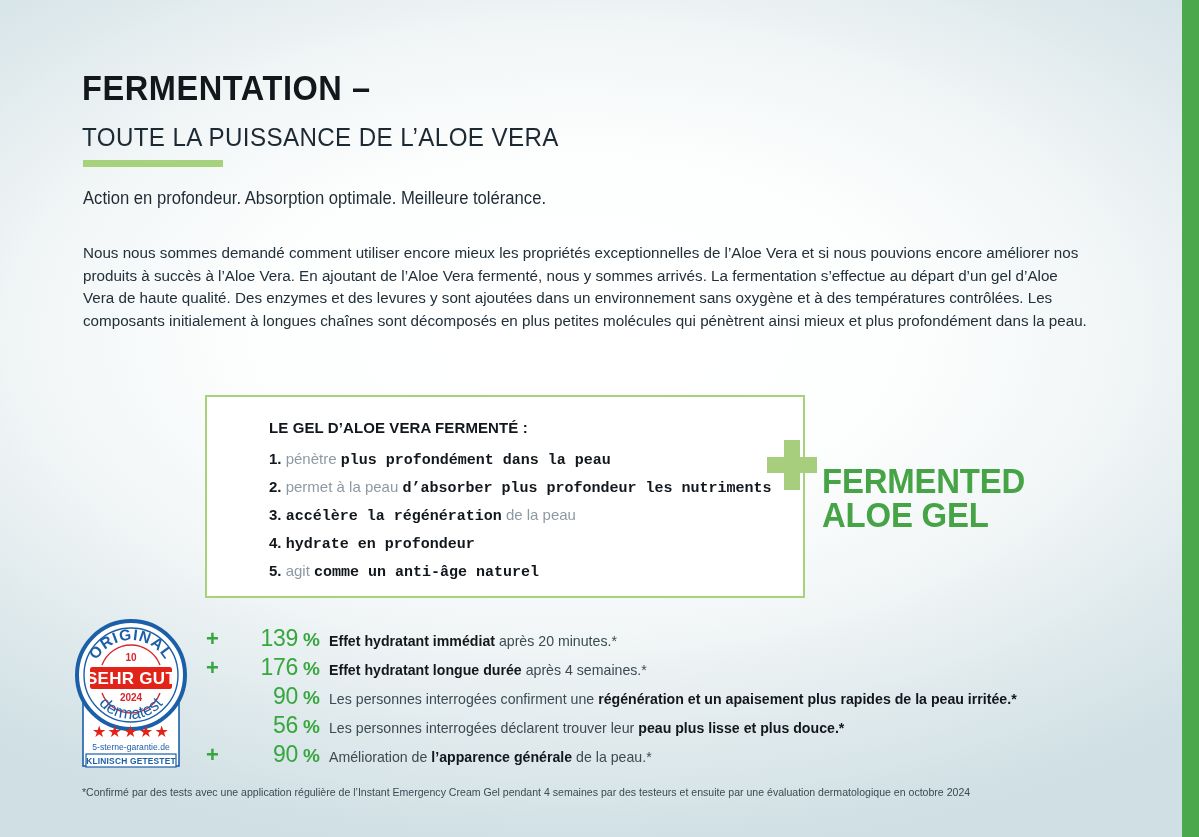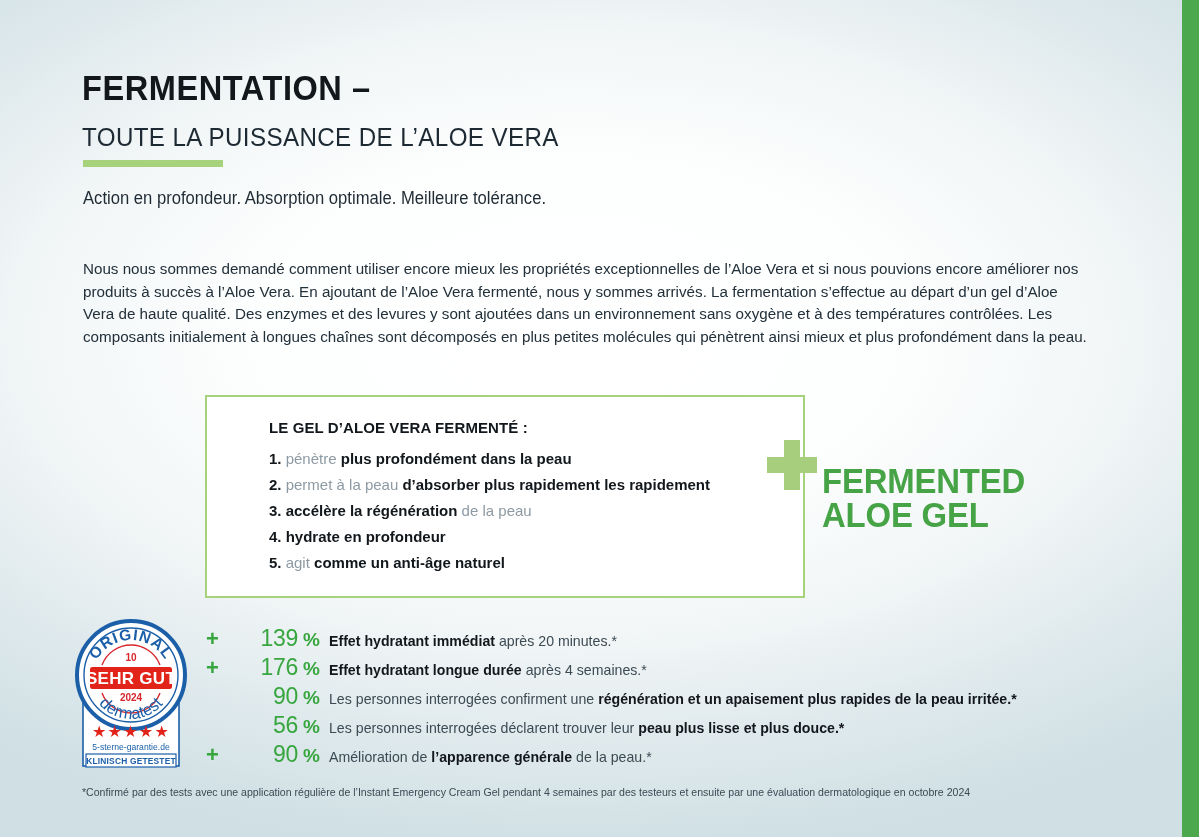--- a/index.html
+++ b/index.html
@@ -77,21 +77,21 @@
     font-size: 17.5px;
     color: #1f2b34;
     transform: scaleX(0.95);
     transform-origin: left center;
     white-space: nowrap;
   }
 
   .body-copy {
     position: absolute;
     left: 83px;
-    top: 258px;
+    top: 242px;
     width: 1010px;
     font-size: 15.2px;
     line-height: 22.6px;
     color: #22303a;
   }
   .body-copy p { margin: 0; }
 
   
   .feature-box {
     position: absolute;
@@ -122,20 +122,21 @@
     line-height: 26px;
     white-space: nowrap;
   }
   .feature-item .num {
     font-weight: bold;
     color: #12171c;
   }
   .feature-item b {
     font-weight: bold;
     color: #12171c;
+    font-family: Liberation Mono, monospace;
   }
 
   
   .logo-wrap {
     position: absolute;
     left: 767px;
     top: 440px;
     width: 250px;
     height: 120px;
   }
@@ -248,21 +249,21 @@
 
   <div class="body-copy">
     <p>Nous nous sommes demandé comment utiliser encore mieux les propriétés exceptionnelles de l’Aloe Vera et si nous pouvions encore améliorer nos produits à succès à l’Aloe Vera. En ajoutant de l’Aloe Vera fermenté, nous y sommes arrivés. La fermentation s’effectue au départ d’un gel d’Aloe Vera de haute qualité. Des enzymes et des levures y sont ajoutées dans un environnement sans oxygène et à des températures contrôlées. Les composants initialement à longues chaînes sont décomposés en plus petites molécules qui pénètrent ainsi mieux et plus profondément dans la peau.</p>
   </div>
 
   <div class="feature-box">
     <div class="feature-inner">
       <div class="feature-head">LE GEL D’ALOE VERA FERMENTÉ :</div>
       <div id="feature-list">
           <div class="feature-item"><span class="num">1.</span><span> pénètre </span><b>plus profondément dans la peau</b></div>
-          <div class="feature-item"><span class="num">2.</span><span> permet à la peau </span><b>d’absorber plus rapidement les rapidement</b></div>
+          <div class="feature-item"><span class="num">2.</span><span> permet à la peau </span><b>d’absorber plus profondeur les nutriments</b></div>
           <div class="feature-item"><span class="num">3.</span><span> </span><b>accélère la régénération</b><span> de la peau</span></div>
           <div class="feature-item"><span class="num">4.</span><span> </span><b>hydrate en profondeur</b></div>
           <div class="feature-item"><span class="num">5.</span><span> agit </span><b>comme un anti-âge naturel</b></div>
         </div>
     </div>
   </div>
 
   <div class="logo-wrap">
     <div class="plus-icon">
       <i class="h"></i>

